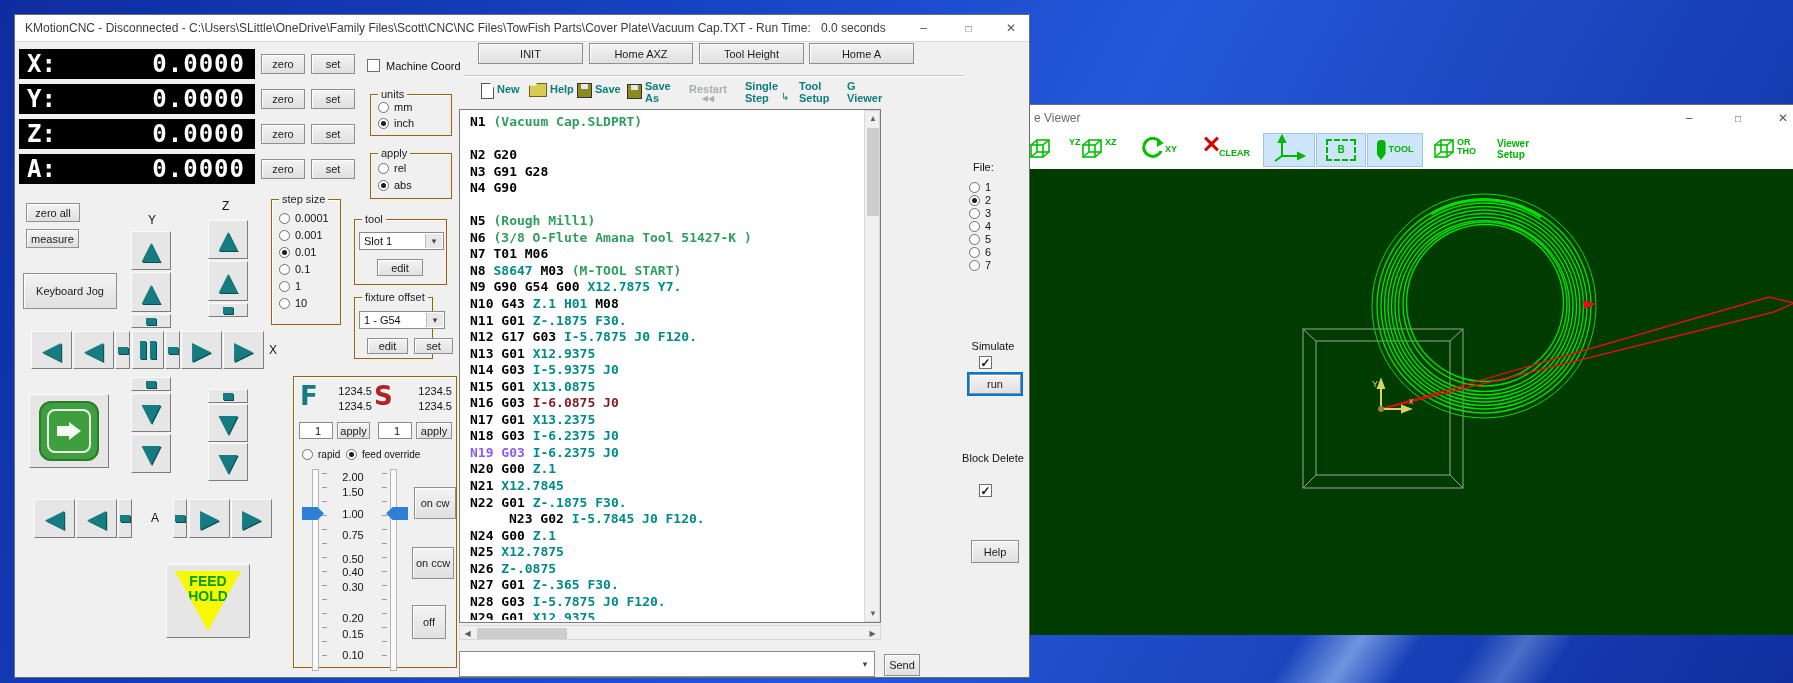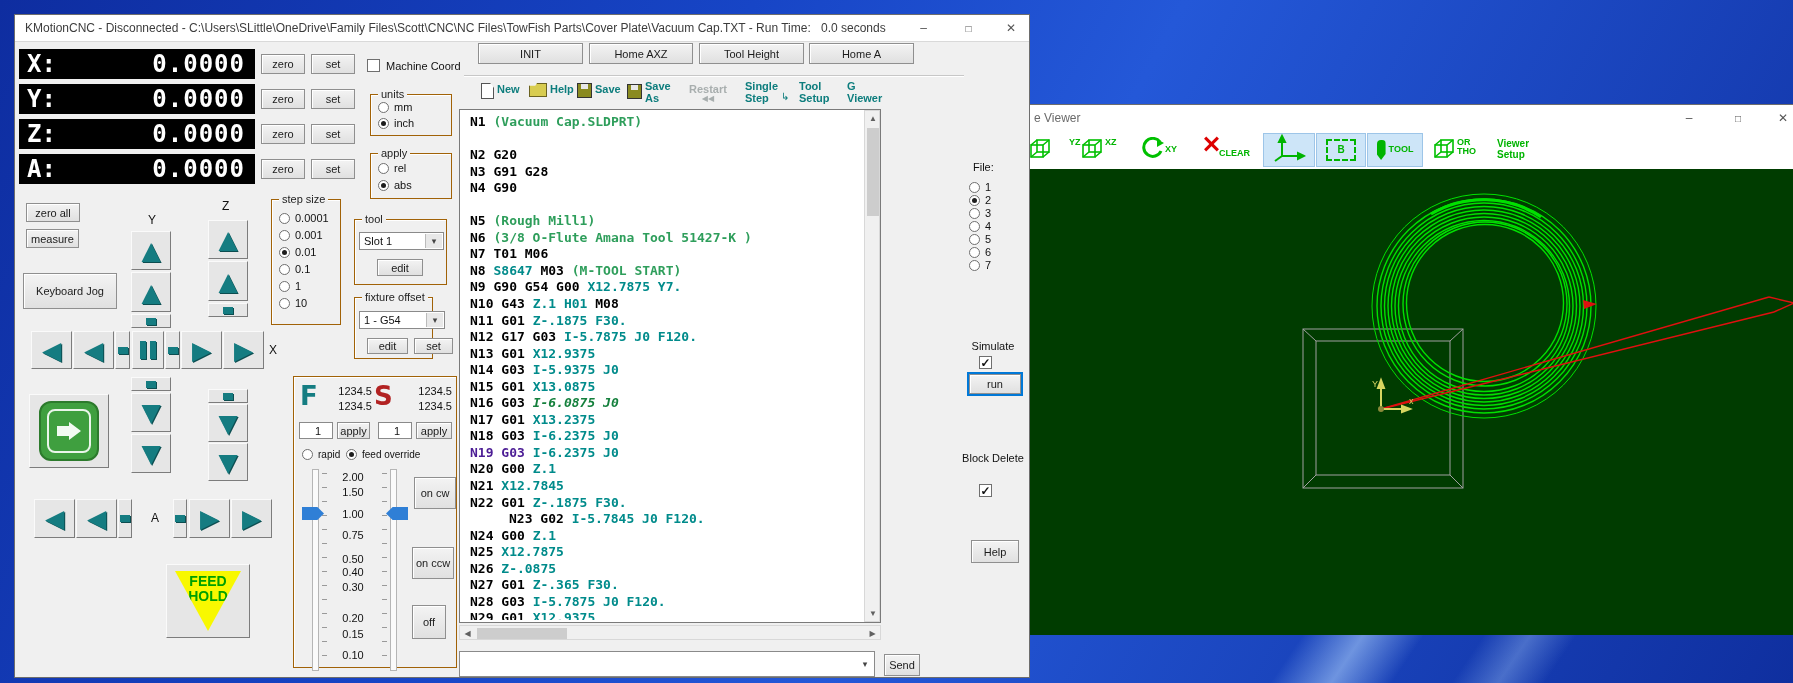--- a/index.html
+++ b/index.html
@@ -360,21 +360,21 @@
       <div style="position:absolute;left:96px;top:92px;width:5px;height:200px;background:#fafafa;border:1px solid #b5b5b5;"></div>
 
       <div style="position:absolute;left:28px;top:96px;width:5px;height:192px;background:repeating-linear-gradient(#9a9a9a 0 1px,transparent 1px 14px);"></div>
       <div style="position:absolute;left:88px;top:96px;width:5px;height:192px;background:repeating-linear-gradient(#9a9a9a 0 1px,transparent 1px 14px);"></div>
 
       <div style="position:absolute;left:8px;top:130px;width:22px;height:13px;background:#2f7fd6;clip-path:polygon(0 0,70% 0,100% 50%,70% 100%,0 100%);"></div>
       <div style="position:absolute;left:92px;top:130px;width:22px;height:13px;background:#2f7fd6;clip-path:polygon(30% 0,100% 0,100% 100%,30% 100%,0 50%);"></div>
 
       <div id="fs-scale"></div>
 
-      <div class="btn" style="left:120px;top:100px;width:42px;height:32px;">
+      <div class="btn" style="left:120px;top:110px;width:42px;height:32px;">
           <span>on cw</span>
         </div>
       <div class="btn" style="left:118px;top:170px;width:42px;height:32px;">
           <span>on ccw</span>
         </div>
       <div class="btn" style="left:118px;top:228px;width:34px;height:34px;">
           <span>off</span>
         </div>
     <div class="lbl" style="left: 36px; top: 94px; width: 46px; text-align: center;">2.00</div>
         <div class="lbl" style="left: 36px; top: 109px; width: 46px; text-align: center;">1.50</div>
@@ -441,24 +441,24 @@
           <div class="gcode-line" style="height: 16.55px;"><span style="color: rgb(0, 0, 0);">N6 </span><span style="color: rgb(46, 158, 91);">(3/8 O-Flute Amana Tool 51427-K )</span></div>
           <div class="gcode-line" style="height: 16.55px;"><span style="color: rgb(0, 0, 0);">N7 T01 M06</span></div>
           <div class="gcode-line" style="height: 16.55px;"><span style="color: rgb(0, 0, 0);">N8 </span><span style="color: rgb(0, 139, 139);">S8647</span><span style="color: rgb(0, 0, 0);"> M03 </span><span style="color: rgb(46, 158, 91);">(M-TOOL START)</span></div>
           <div class="gcode-line" style="height: 16.55px;"><span style="color: rgb(0, 0, 0);">N9 G90 G54 G00 </span><span style="color: rgb(0, 139, 139);">X12.7875 Y7.</span></div>
           <div class="gcode-line" style="height: 16.55px;"><span style="color: rgb(0, 0, 0);">N10 G43 </span><span style="color: rgb(0, 139, 139);">Z.1 H01</span><span style="color: rgb(0, 0, 0);"> M08</span></div>
           <div class="gcode-line" style="height: 16.55px;"><span style="color: rgb(0, 0, 0);">N11 G01 </span><span style="color: rgb(0, 139, 139);">Z-.1875 F30.</span></div>
           <div class="gcode-line" style="height: 16.55px;"><span style="color: rgb(0, 0, 0);">N12 G17 G03 </span><span style="color: rgb(0, 139, 139);">I-5.7875 J0 F120.</span></div>
           <div class="gcode-line" style="height: 16.55px;"><span style="color: rgb(0, 0, 0);">N13 G01 </span><span style="color: rgb(0, 139, 139);">X12.9375</span></div>
           <div class="gcode-line" style="height: 16.55px;"><span style="color: rgb(0, 0, 0);">N14 G03 </span><span style="color: rgb(0, 139, 139);">I-5.9375 J0</span></div>
           <div class="gcode-line" style="height: 16.55px;"><span style="color: rgb(0, 0, 0);">N15 G01 </span><span style="color: rgb(0, 139, 139);">X13.0875</span></div>
-          <div class="gcode-line" style="height: 16.55px;"><span style="color: rgb(0, 0, 0);">N16 G03 </span><span style="color: #15803d; font-style: italic;">I-6.0875 J0</span></div>
+          <div class="gcode-line" style="height: 16.55px;"><span style="color: rgb(0, 0, 0);">N16 G03 </span><span style="color: #7f1d1d;">I-6.0875 J0</span></div>
           <div class="gcode-line" style="height: 16.55px;"><span style="color: rgb(0, 0, 0);">N17 G01 </span><span style="color: rgb(0, 139, 139);">X13.2375</span></div>
           <div class="gcode-line" style="height: 16.55px;"><span style="color: rgb(0, 0, 0);">N18 G03 </span><span style="color: rgb(0, 139, 139);">I-6.2375 J0</span></div>
-          <div class="gcode-line" style="height: 16.55px;"><span style="color: #4c1d95;">N19 G03 </span><span style="color: rgb(0, 139, 139);">I-6.2375 J0</span></div>
+          <div class="gcode-line" style="height: 16.55px;"><span style="color: #8b5cf6;">N19 G03 </span><span style="color: rgb(0, 139, 139);">I-6.2375 J0</span></div>
           <div class="gcode-line" style="height: 16.55px;"><span style="color: rgb(0, 0, 0);">N20 G00 </span><span style="color: rgb(0, 139, 139);">Z.1</span></div>
           <div class="gcode-line" style="height: 16.55px;"><span style="color: rgb(0, 0, 0);">N21 </span><span style="color: rgb(0, 139, 139);">X12.7845</span></div>
           <div class="gcode-line" style="height: 16.55px;"><span style="color: rgb(0, 0, 0);">N22 G01 </span><span style="color: rgb(0, 139, 139);">Z-.1875 F30.</span></div>
           <div class="gcode-line" style="height: 16.55px; padding-left: 39px;"><span style="color: rgb(0, 0, 0);">N23 G02 </span><span style="color: rgb(0, 139, 139);">I-5.7845 J0 F120.</span></div>
           <div class="gcode-line" style="height: 16.55px;"><span style="color: rgb(0, 0, 0);">N24 G00 </span><span style="color: rgb(0, 139, 139);">Z.1</span></div>
           <div class="gcode-line" style="height: 16.55px;"><span style="color: rgb(0, 0, 0);">N25 </span><span style="color: rgb(0, 139, 139);">X12.7875</span></div>
           <div class="gcode-line" style="height: 16.55px;"><span style="color: rgb(0, 0, 0);">N26 </span><span style="color: rgb(0, 139, 139);">Z-.0875</span></div>
           <div class="gcode-line" style="height: 16.55px;"><span style="color: rgb(0, 0, 0);">N27 G01 </span><span style="color: rgb(0, 139, 139);">Z-.365 F30.</span></div>
           <div class="gcode-line" style="height: 16.55px;"><span style="color: rgb(0, 0, 0);">N28 G03 </span><span style="color: rgb(0, 139, 139);">I-5.7875 J0 F120.</span></div>
           <div class="gcode-line" style="height: 16.55px;"><span style="color: rgb(0, 0, 0);">N29 G01 </span><span style="color: rgb(0, 139, 139);">X12.9375</span></div>

